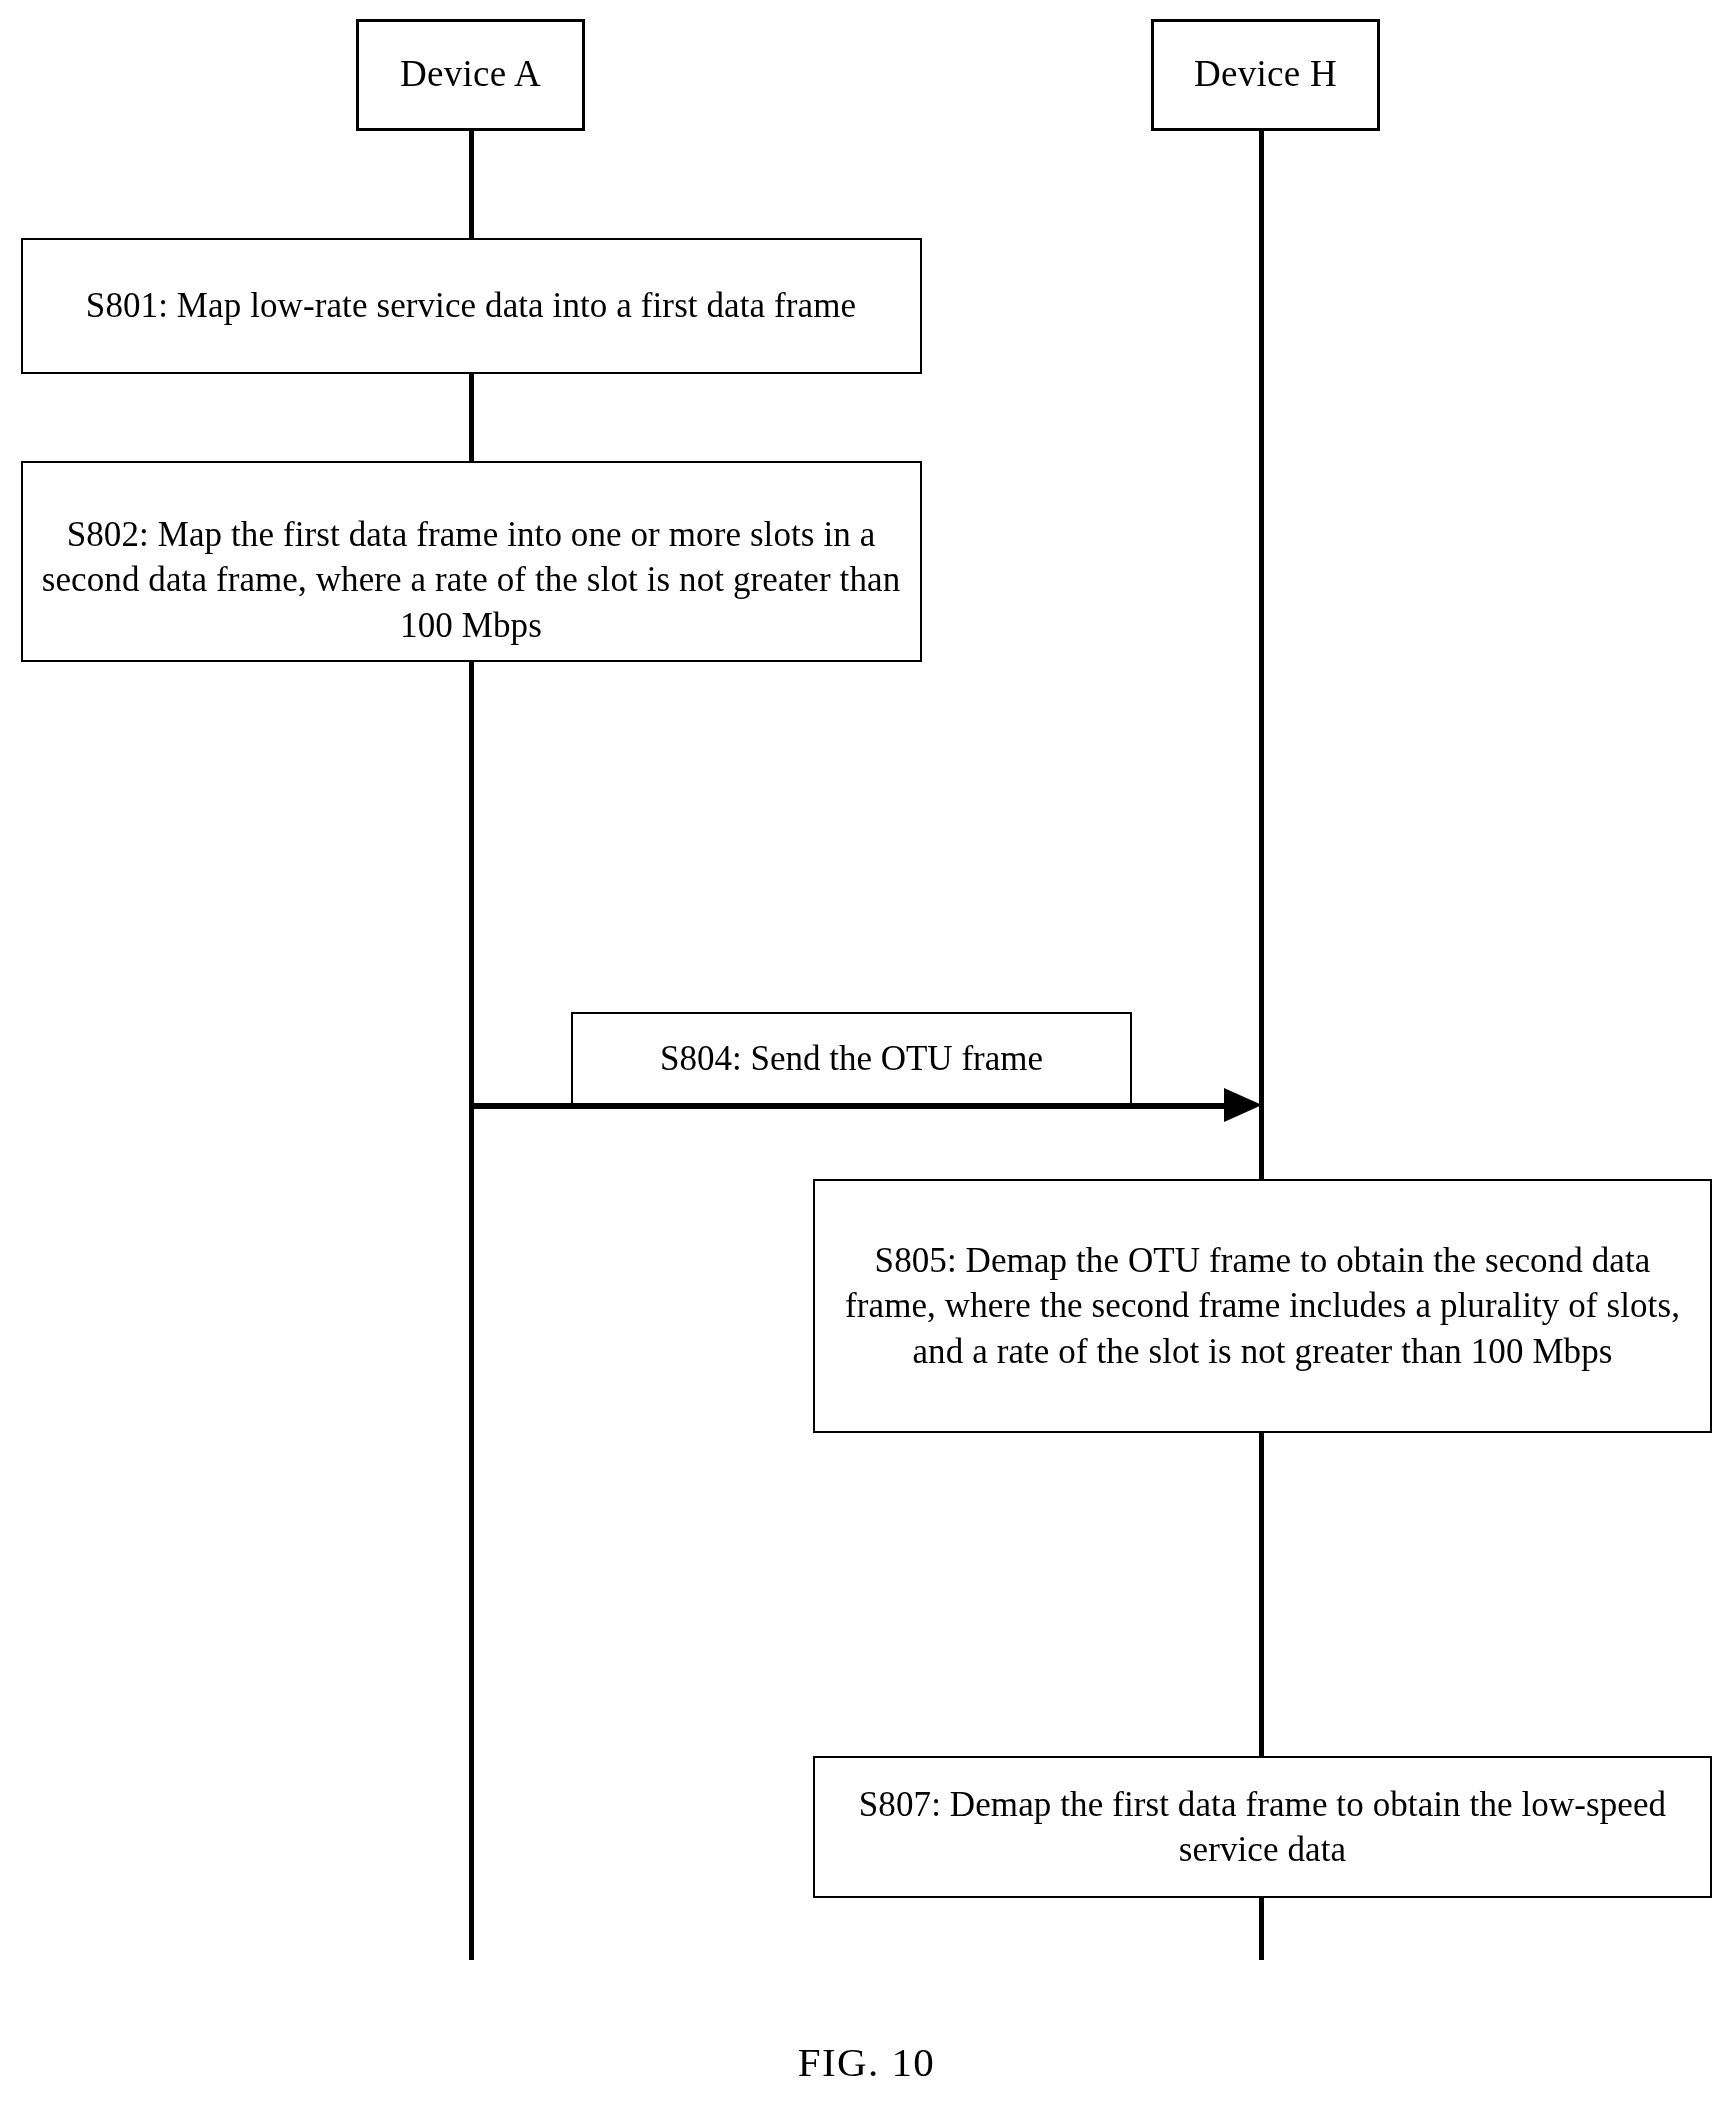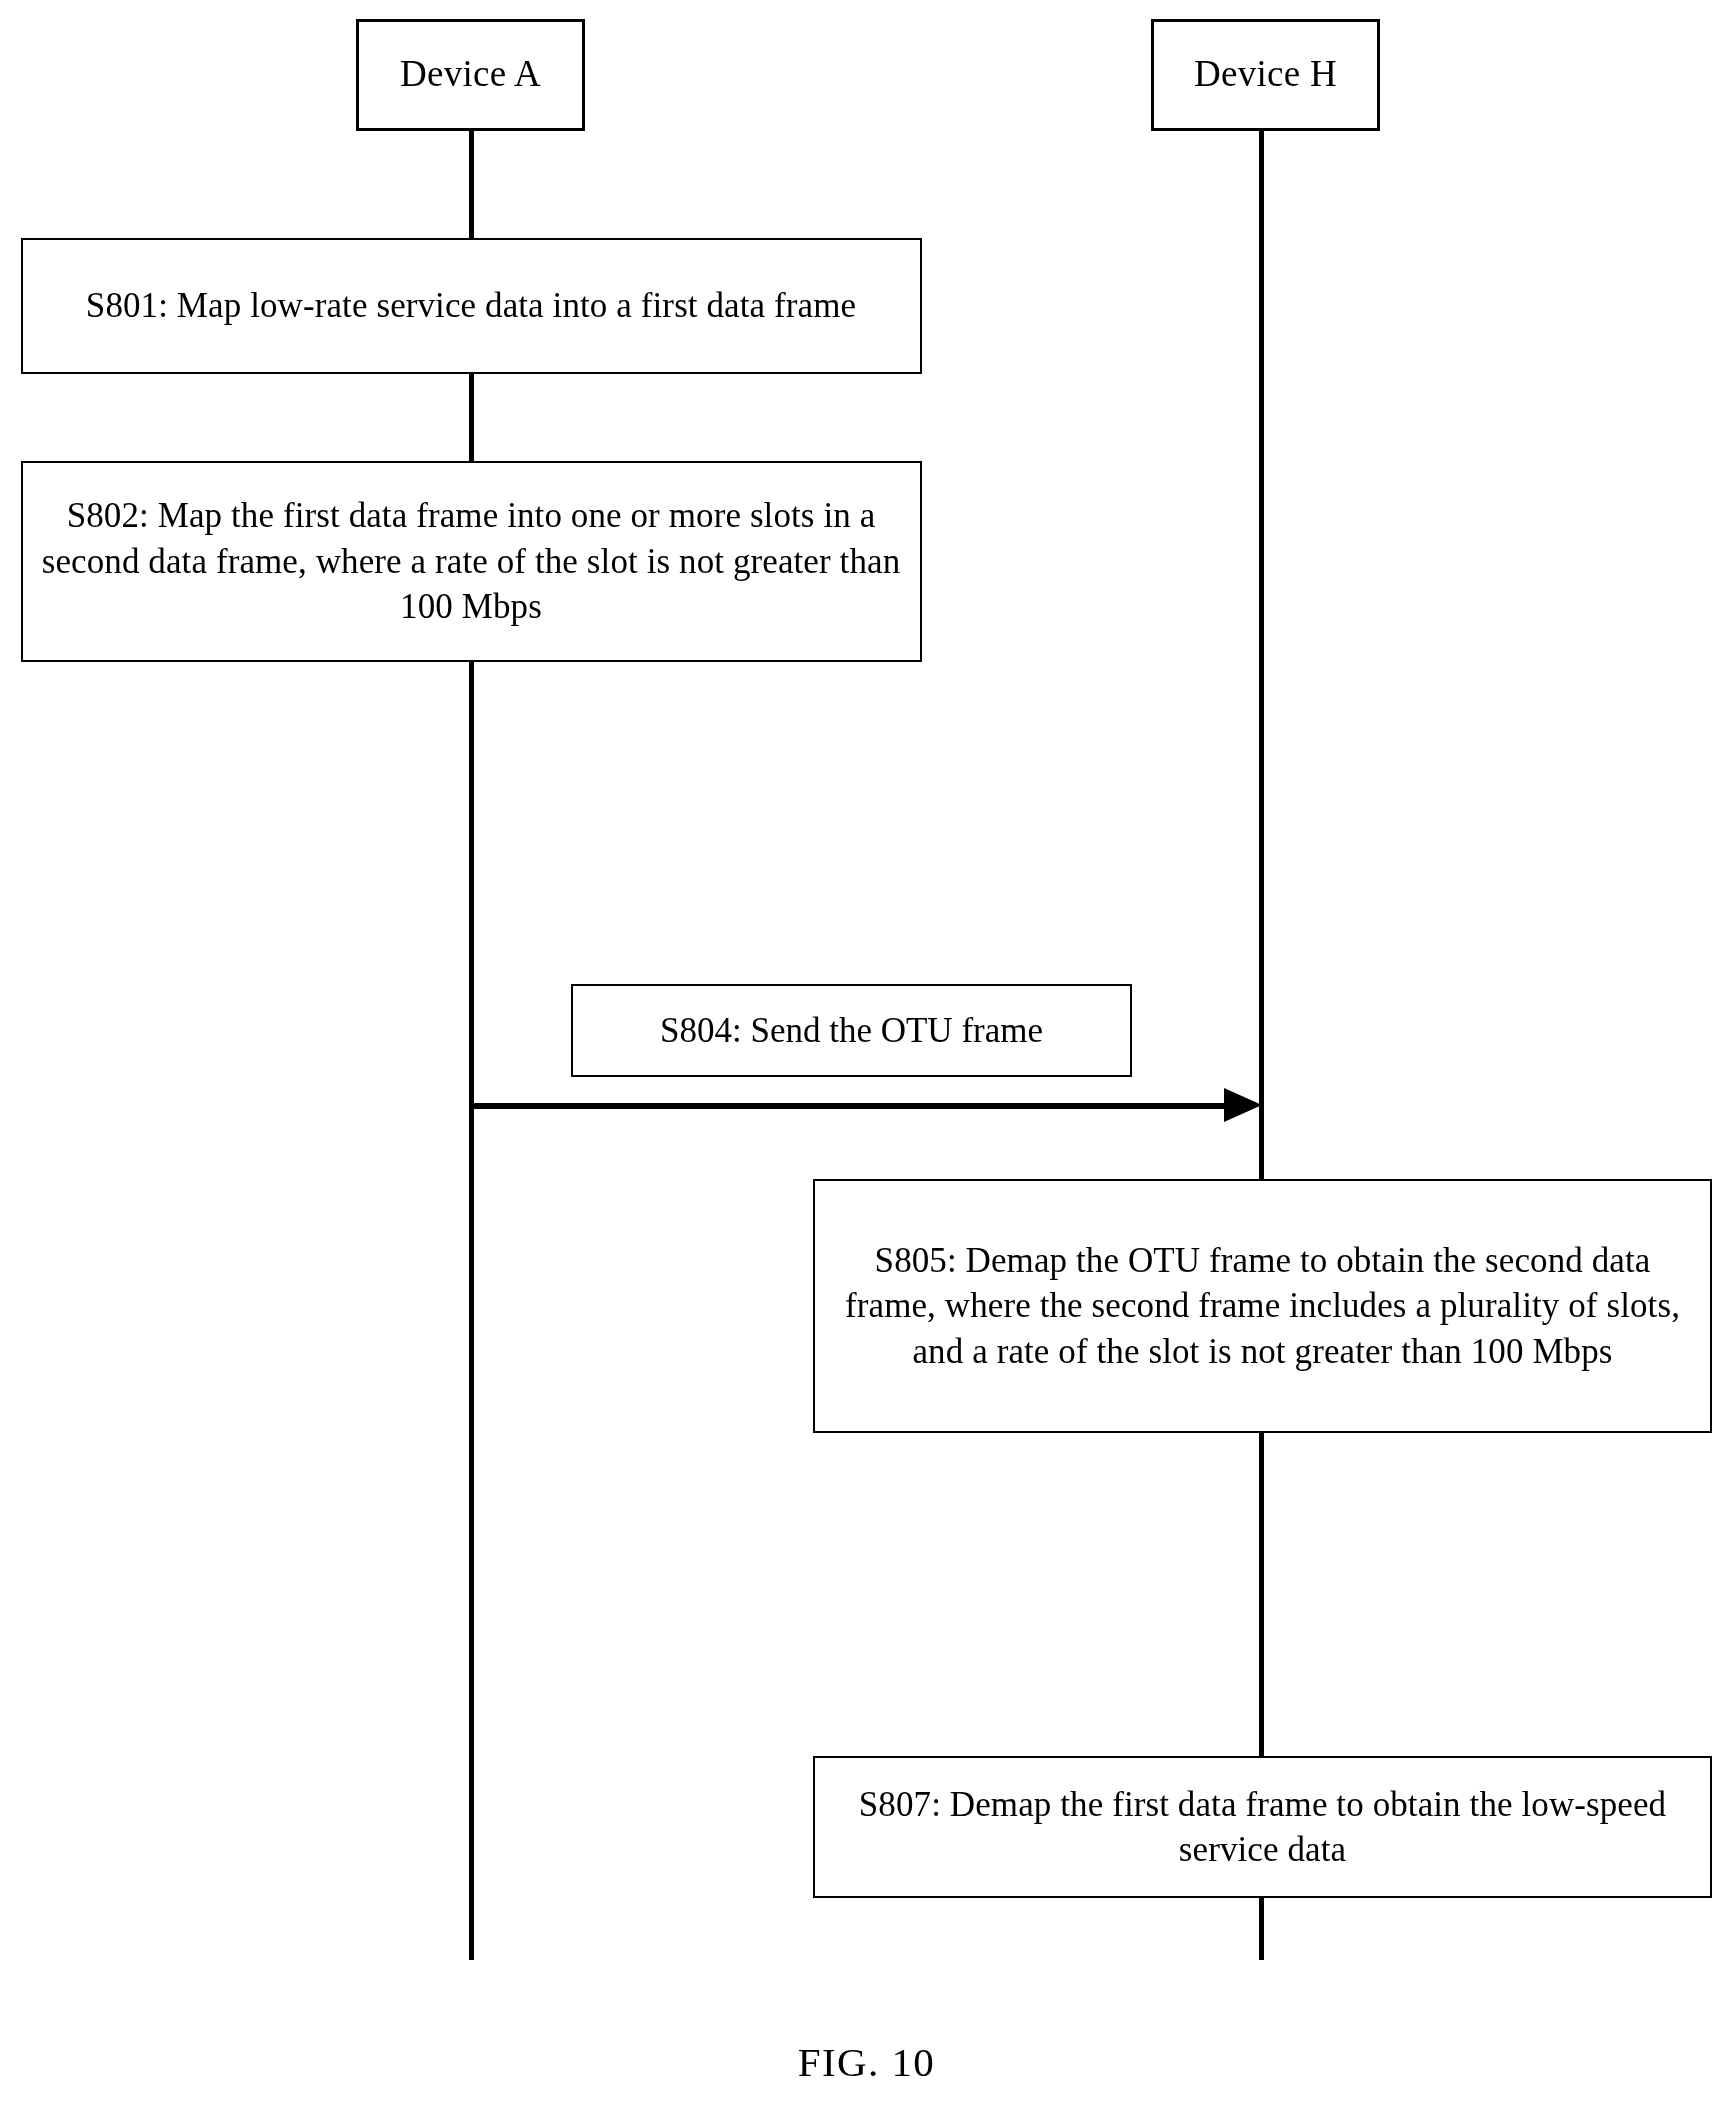--- a/index.html
+++ b/index.html
@@ -56,20 +56,21 @@
   .msg-box {
     position: absolute;
     box-sizing: border-box;
     border: 2.8px solid #000000;
     background: #ffffff;
     display: flex;
     align-items: center;
     justify-content: center;
     text-align: right;
     padding: 1.9px 11.2px;
+    margin-top: 28px;
   }
   .msg-box .label {
     font-size: 35px;
     line-height: 1.25;
   }
   .arrow-shaft {
     position: absolute;
     height: 5.6px;
     background: #000000;
   }
@@ -102,21 +103,21 @@
   </div>
 
   <div class="actor-box" style="left:1151px; top:18.6px; width:229px; height:112px;">
     <span class="label">Device H</span>
   </div>
 
   <div class="step-box" style="left:20.5px; top:238px; width:901px; height:136px;">
     <span class="label">S801: Map low-rate service data into a first data frame</span>
   </div>
 
-  <div class="step-box" style="left:20.5px; top:461px; width:901px; height:201px;">
+  <div class="step-box" style="left:20.5px; top:461px; width:901px; height:201px;align-items:flex-end;">
     <span class="label">S802: Map the first data frame into one or more slots in a second data frame, where a rate of the slot is not greater than 100 Mbps</span>
   </div>
 
 
   <div class="msg-box" style="left:571px; top:984px; width:561px; height:93px;">
     <span class="label">S804: Send the OTU frame</span>
   </div>
 
   <div class="arrow-shaft" style="left:471px; top:1103px; width:753px;"></div>
   <div class="arrow-head" style="left:1224px; top:1088px;"></div>

